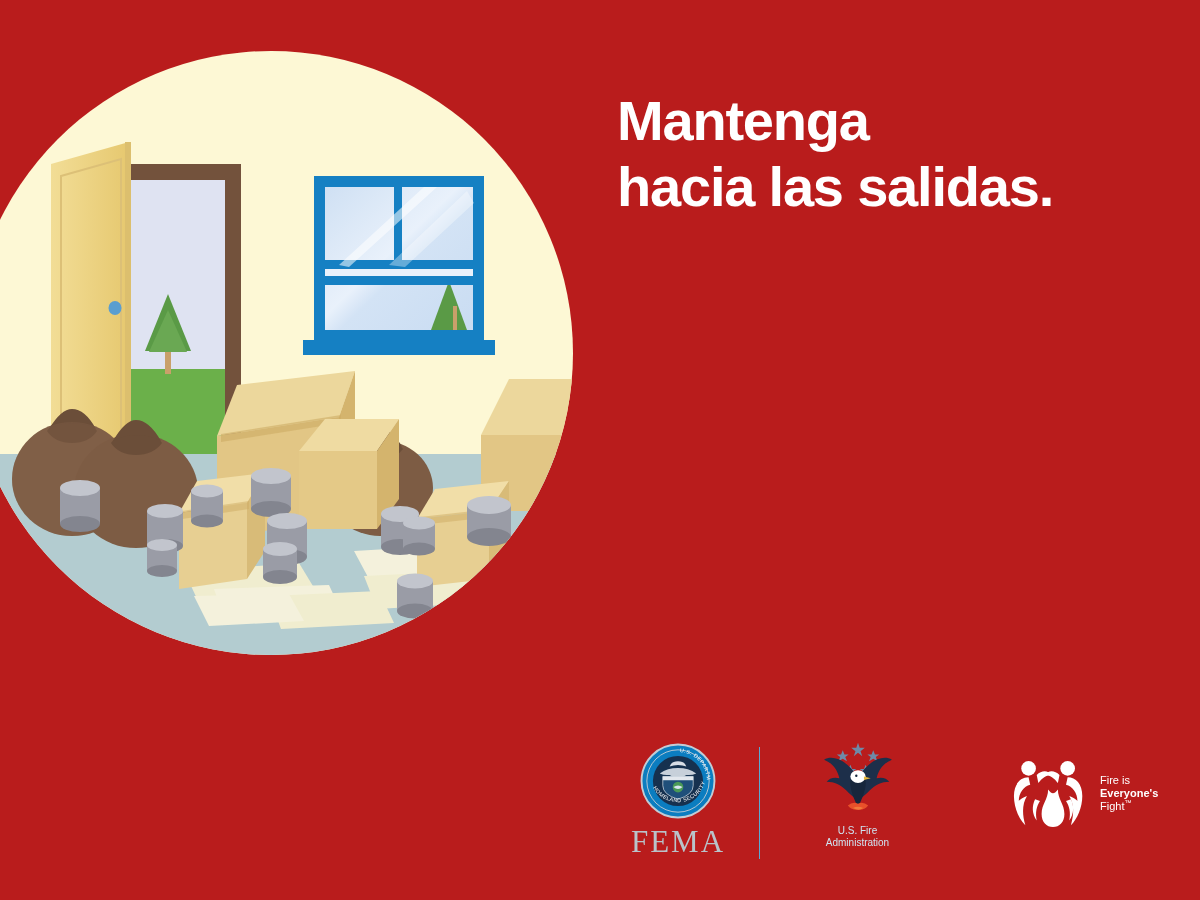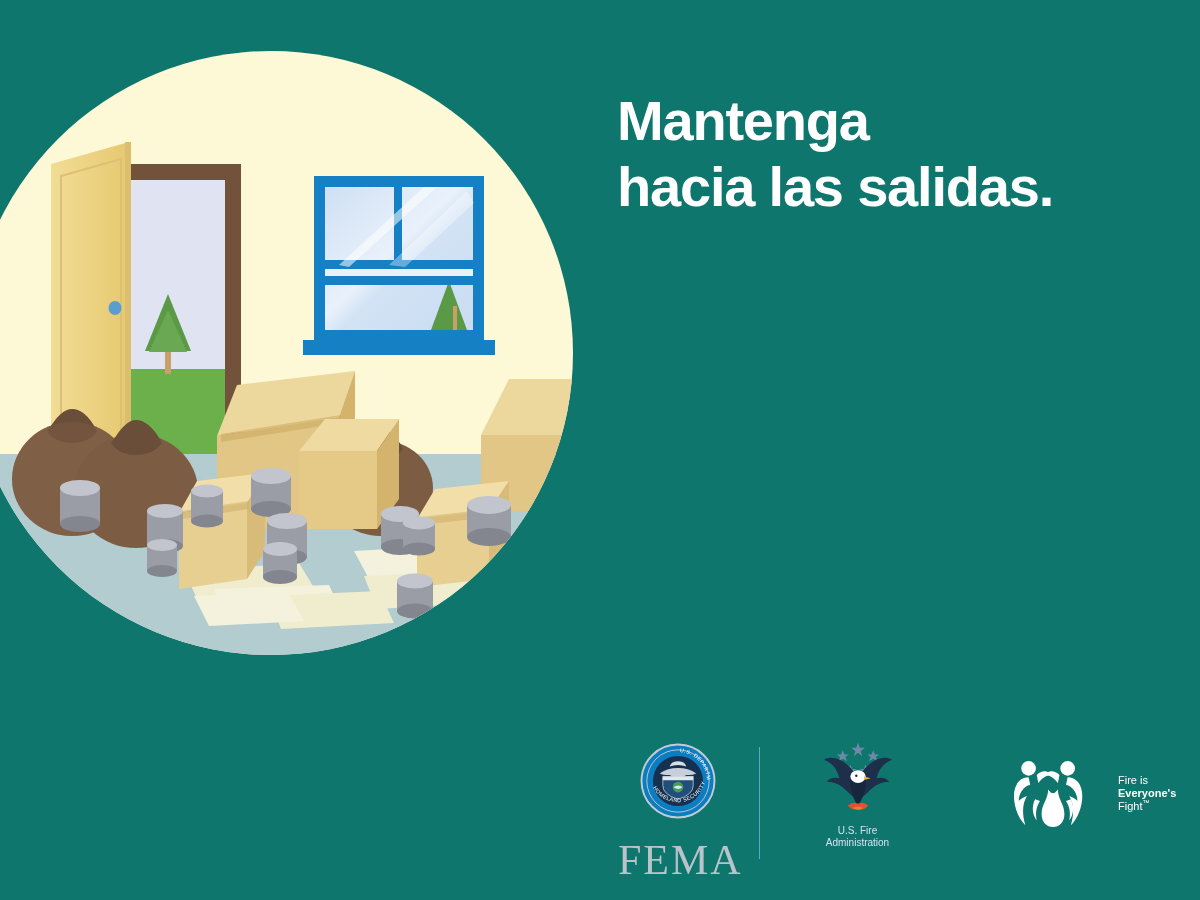--- a/index.html
+++ b/index.html
@@ -6,21 +6,21 @@
   html,body { width:1200px; height:900px; }
   body {
     background:#0b7dc0;
     font-family:"Liberation Sans", sans-serif;
     overflow:hidden;
     position:relative;
   }
   .poster {
     position:absolute; inset:0;
     width:1200px; height:900px;
-    background:#0f766e;
+    background:#b91c1c;
   }
 
   
   .illus-wrap {
     position:absolute;
     left:-31px; top:51px;
     width:604px; height:604px;
   }
   .illus-svg { display:block; width:604px; height:604px; }
 
@@ -55,23 +55,23 @@
     position:absolute;
     left:600px; top:735px;
     width:580px; height:135px;
   }
   .logo-fema {
     position:absolute; left:18px; top:8px;
     width:120px; text-align:center;
   }
   .seal { display:block; margin:0 auto; }
   .fema-word {
-    margin-top:20px;
+    margin-top:7px;
     font-family:"Liberation Serif", serif;
-    font-size:42px;
+    font-size:31px;
     letter-spacing:2px;
     color:#b9c3ca;
     line-height:1;
   }
   .divider {
     position:absolute;
     left:159px; top:12px;
     width:1px; height:112px;
     background:#57a8d4;
   }
@@ -83,21 +83,21 @@
     margin-top:2px;
     font-family:"Liberation Sans", sans-serif;
     font-size:10px;
     line-height:1.22;
     color:#cfe4f2;
   }
   .usfa-name span { display:block; }
   .logo-fief {
     position:absolute; left:412px; top:22px;
     width:175px;
-    display:flex; align-items:center; gap:24px;
+    display:flex; align-items:center; gap:6px;
   }
   .fief-text {
     color:#ffffff;
     font-family:"Liberation Sans", sans-serif;
     line-height:1.12;
     padding-top:2px;
   }
   .fief-l1 { font-size:11px; }
   .fief-l2 { font-size:11px; font-weight:bold; }
   .fief-l3 { font-size:11px; }

